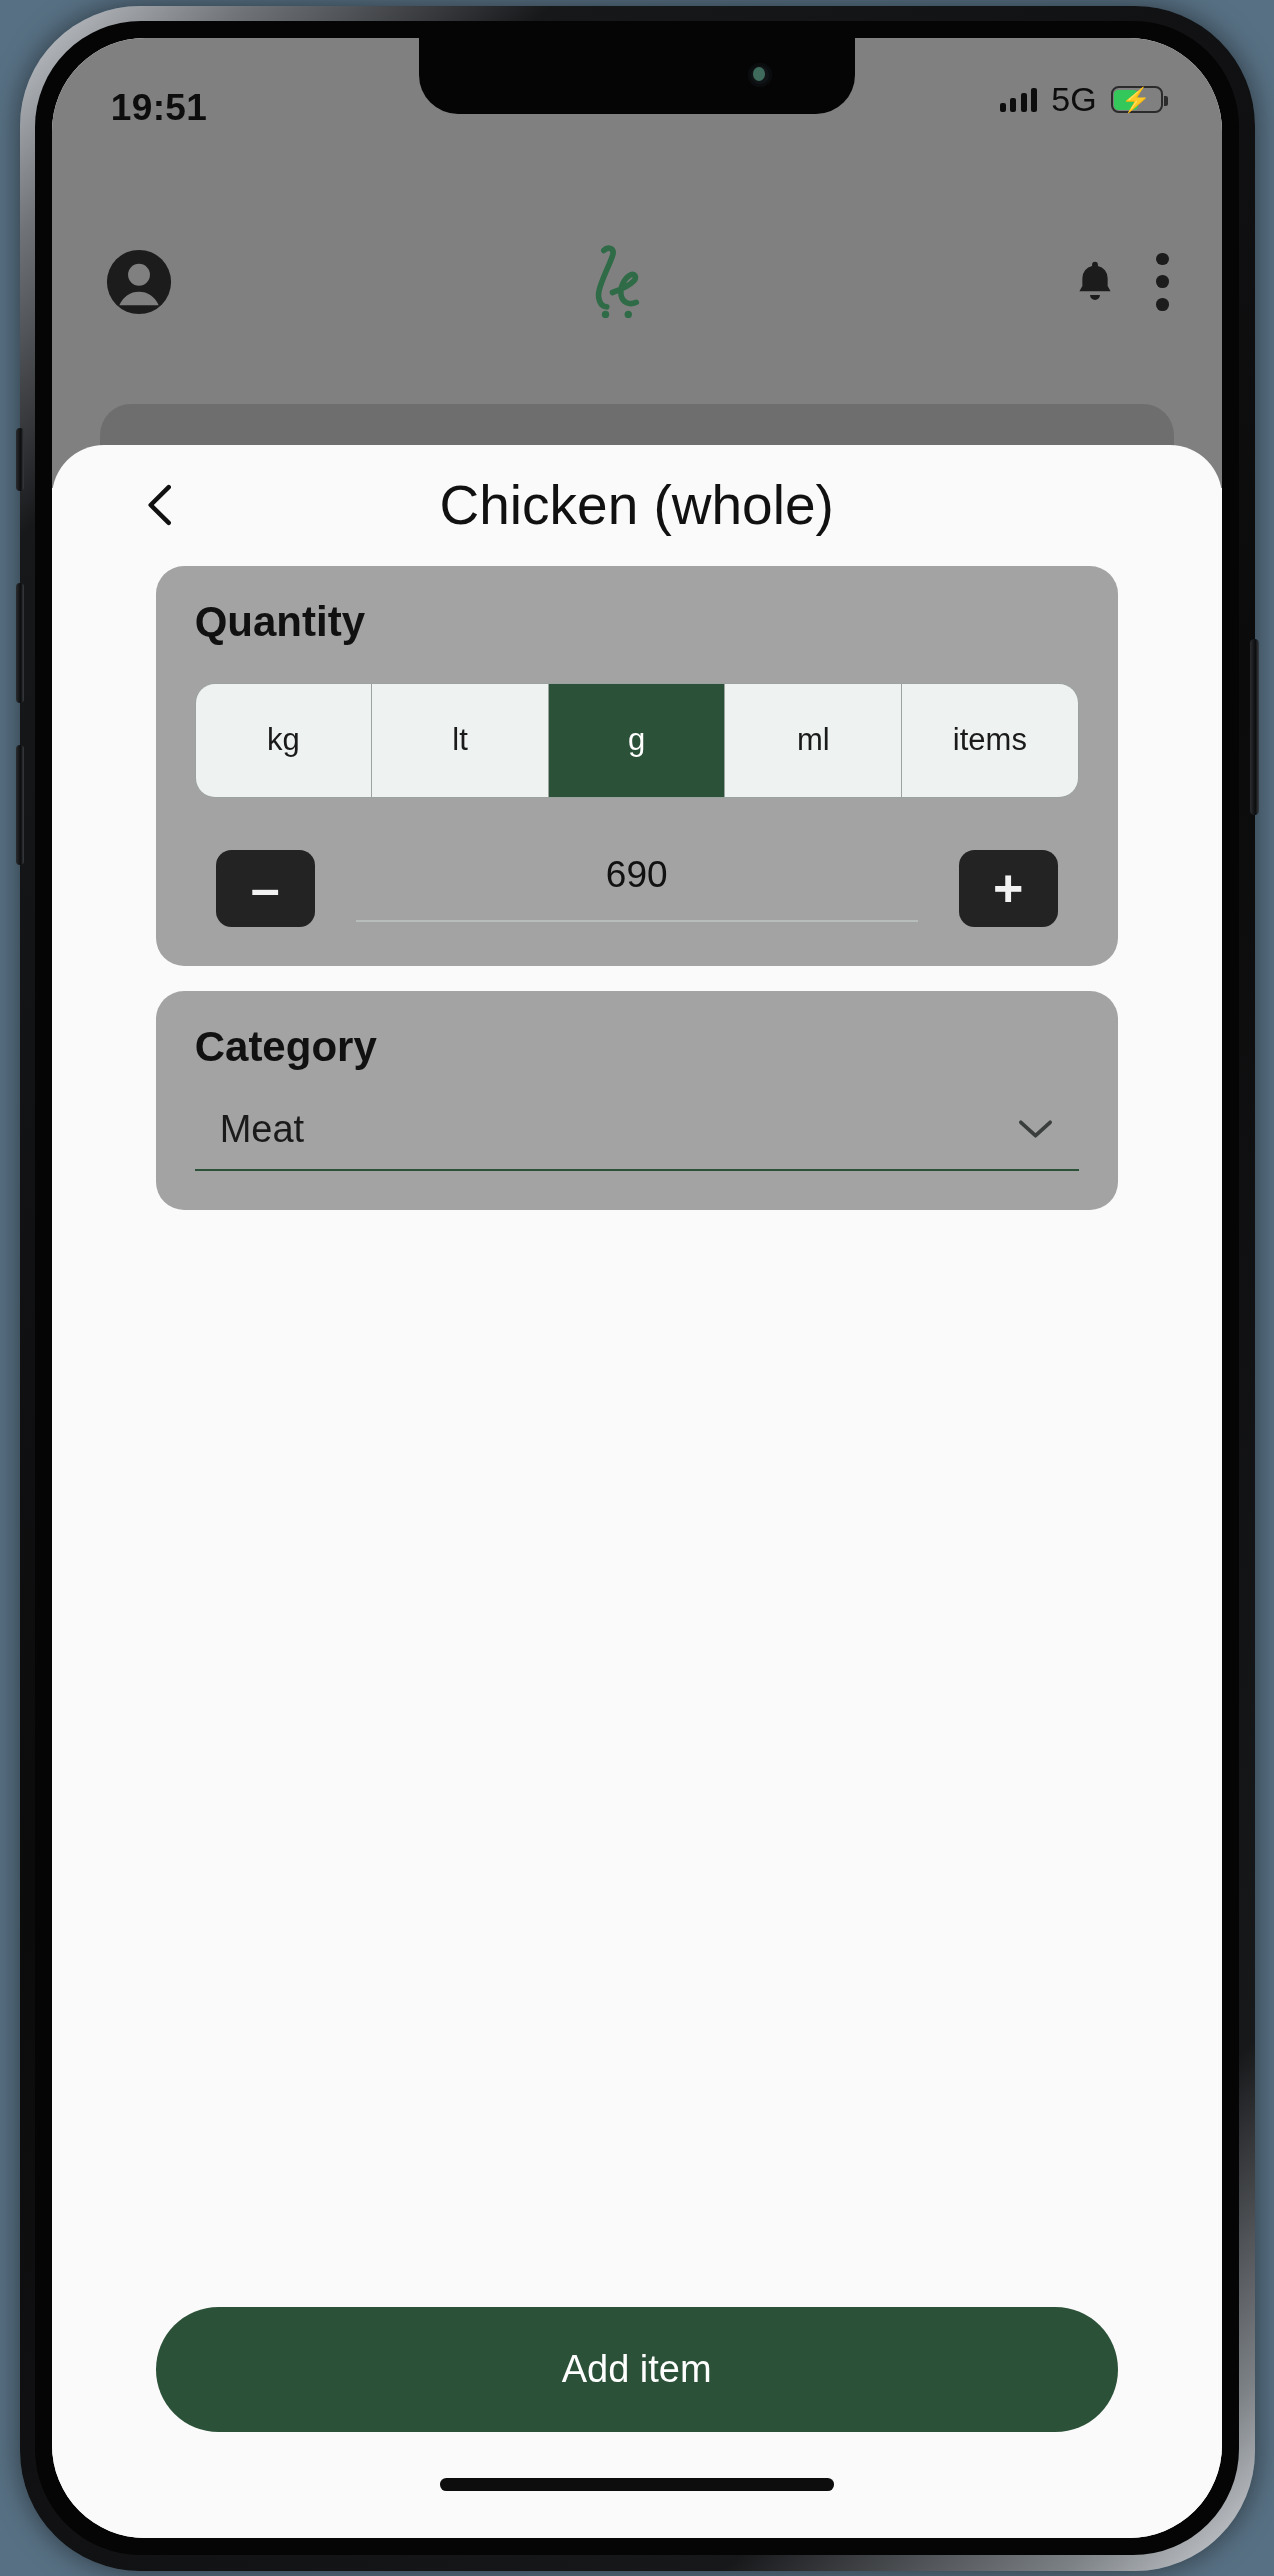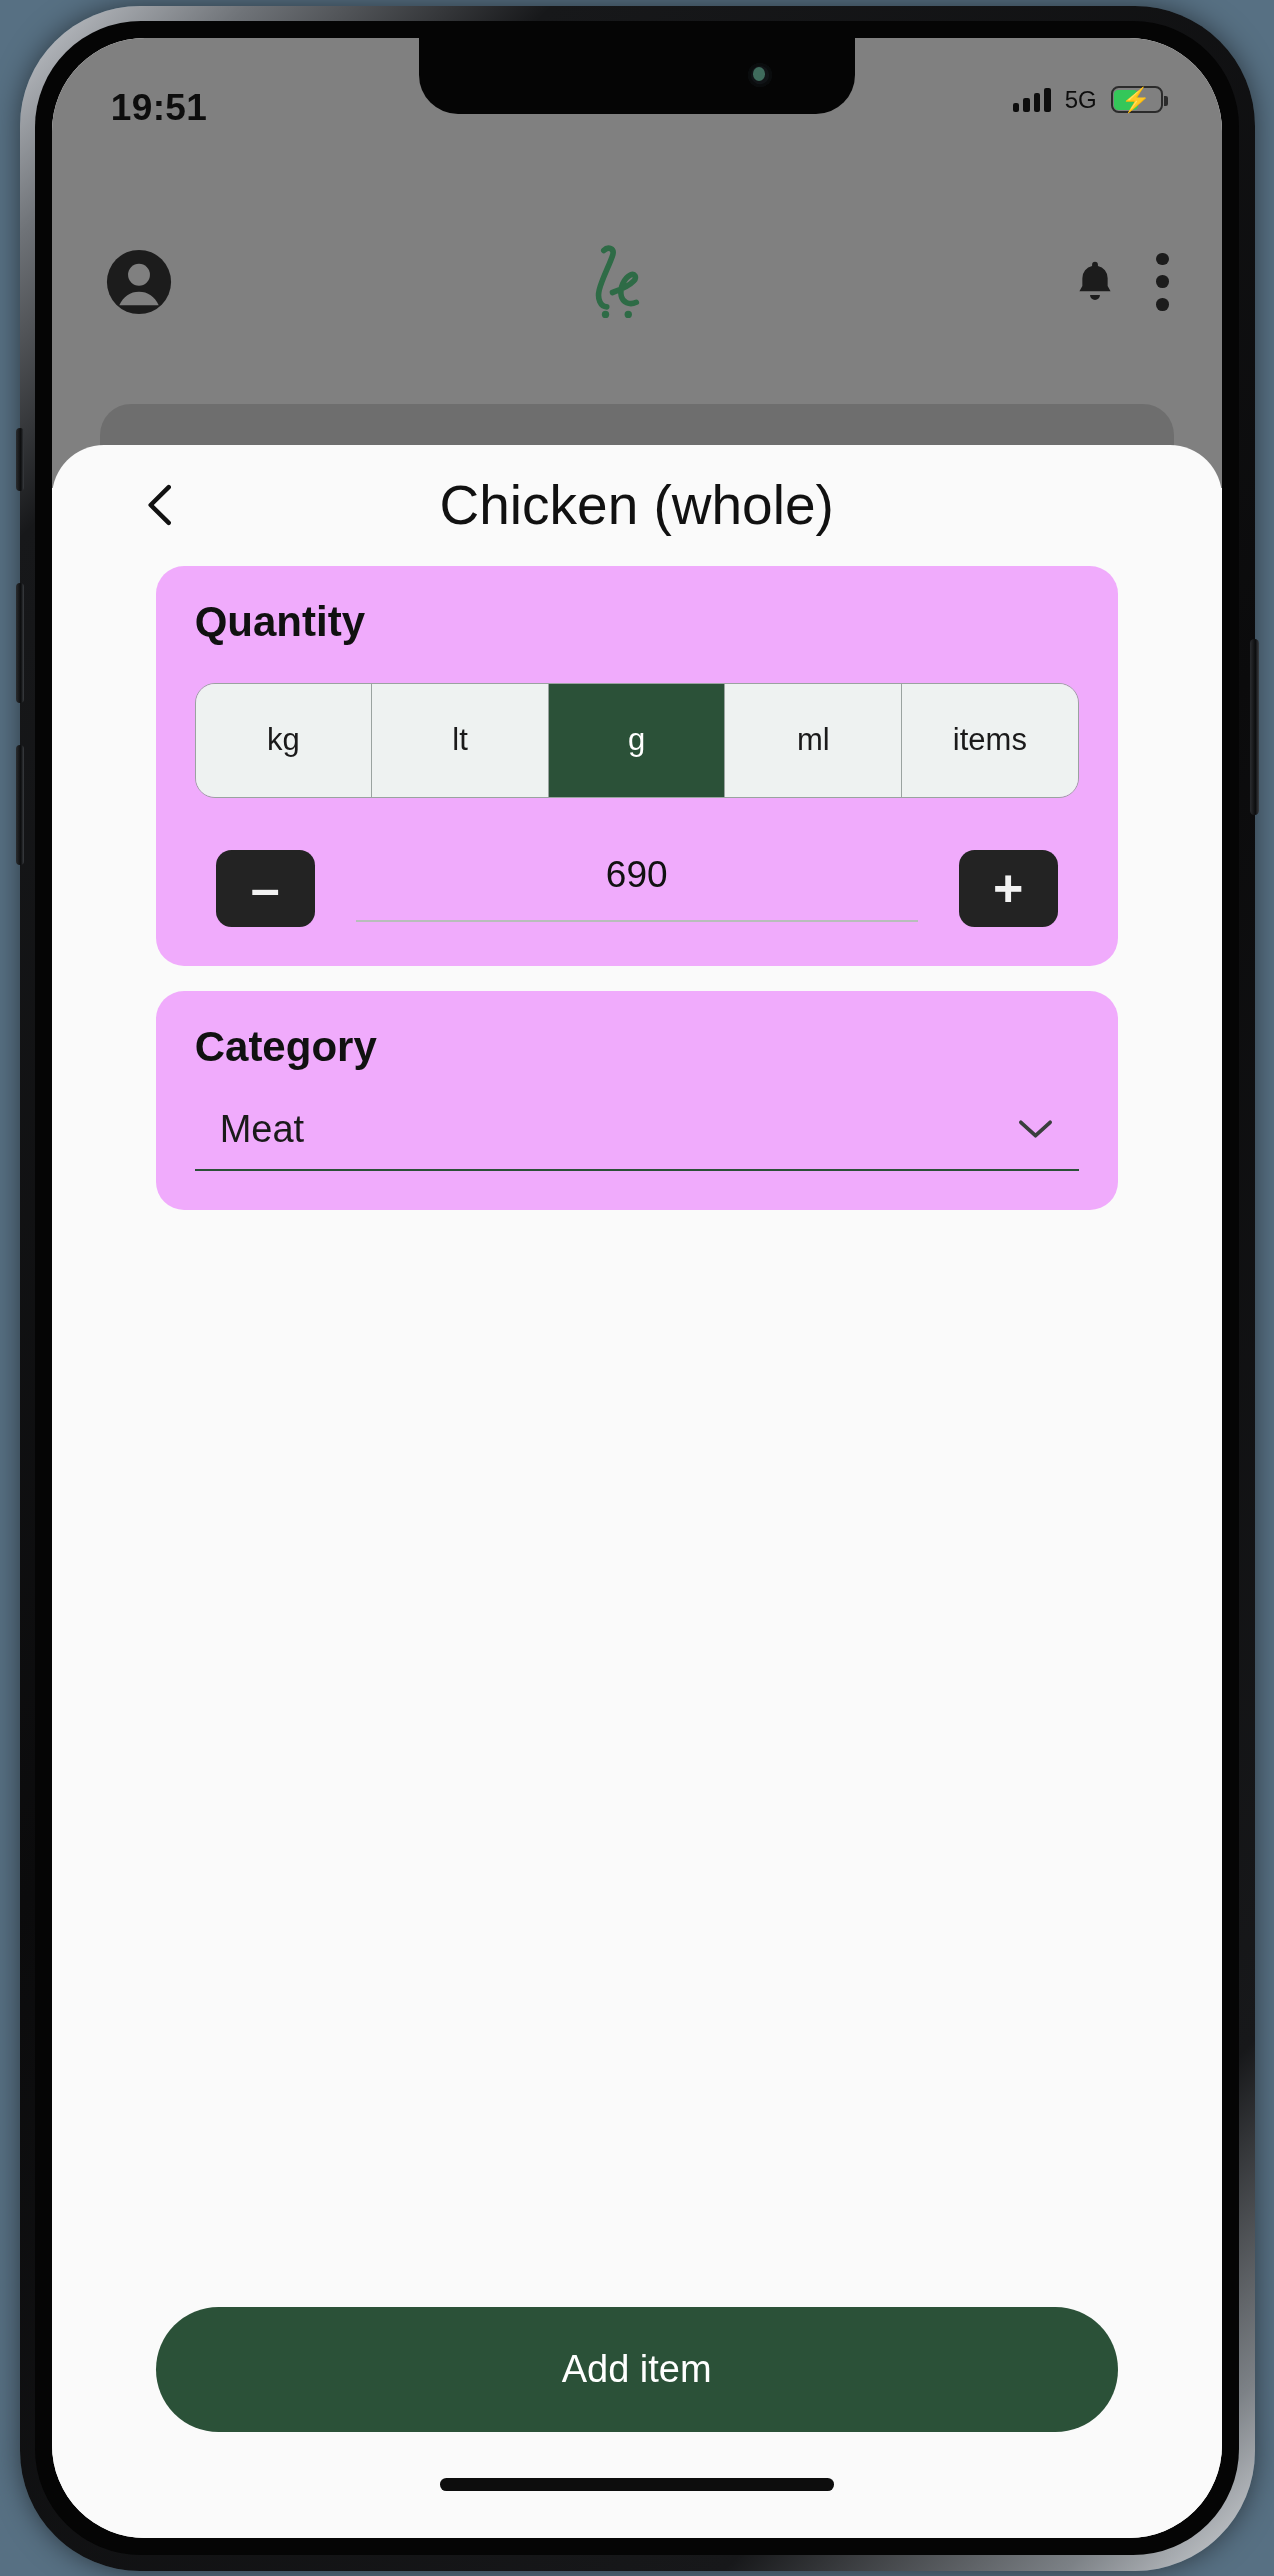--- a/index.html
+++ b/index.html
@@ -143,21 +143,21 @@
     width: 6.3px;
     background: #0d0d0d;
     border-radius: 2.1px;
   }
   .signal-bars i:nth-child(1) { height: 9.1px; }
   .signal-bars i:nth-child(2) { height: 14px; }
   .signal-bars i:nth-child(3) { height: 19px; }
   .signal-bars i:nth-child(4) { height: 24px; }
 
   #status-network {
-    font-size: 24px;
+    font-size: 34px;
     font-weight: 500;
   }
 
   
   .battery {
     position: relative;
     width: 52px;
     height: 27px;
     border: 2.8px solid #2b2b2b;
     border-radius: 7.7px;
@@ -277,21 +277,21 @@
     width: 100%;
     text-align: center;
     font-size: 55px;
     color: #111111;
     font-weight: 400;
   }
 
   
   .card {
     margin: 0 104px 25px 104px;
-    background: #f0abfc;
+    background: #a3a3a3;
     border-radius: 28px;
     padding: 32px 39px 39px 39px;
     box-sizing: border-box;
   }
   .card-title {
     font-size: 42px;
     font-weight: bold;
     color: #111111;
     margin-bottom: 37px;
   }

